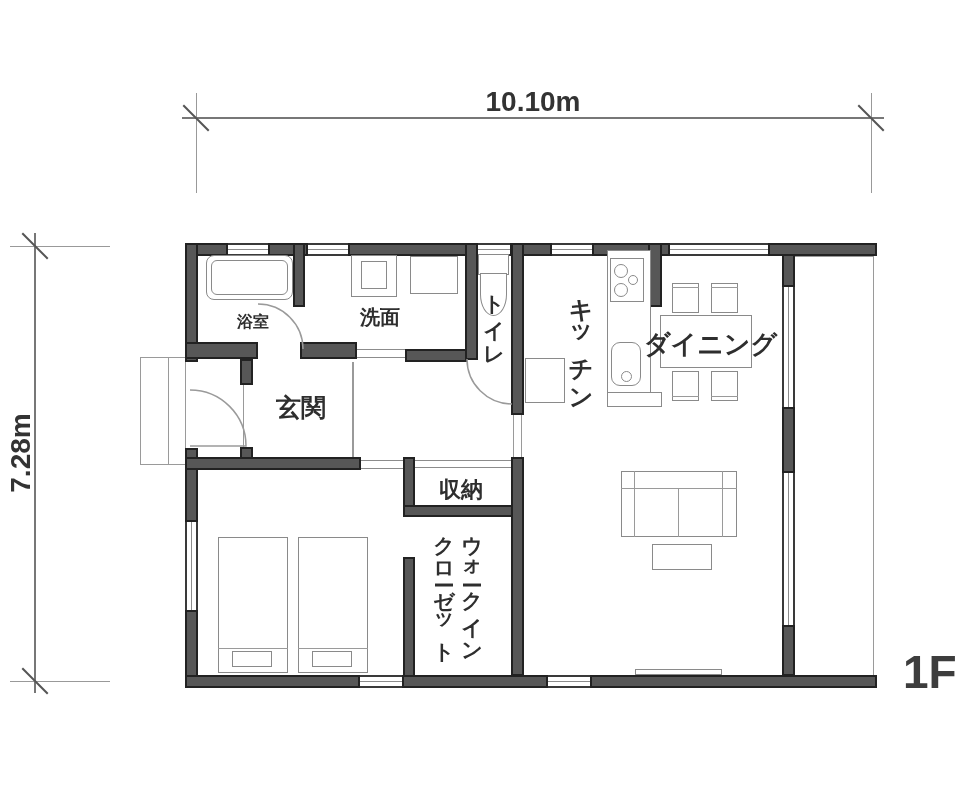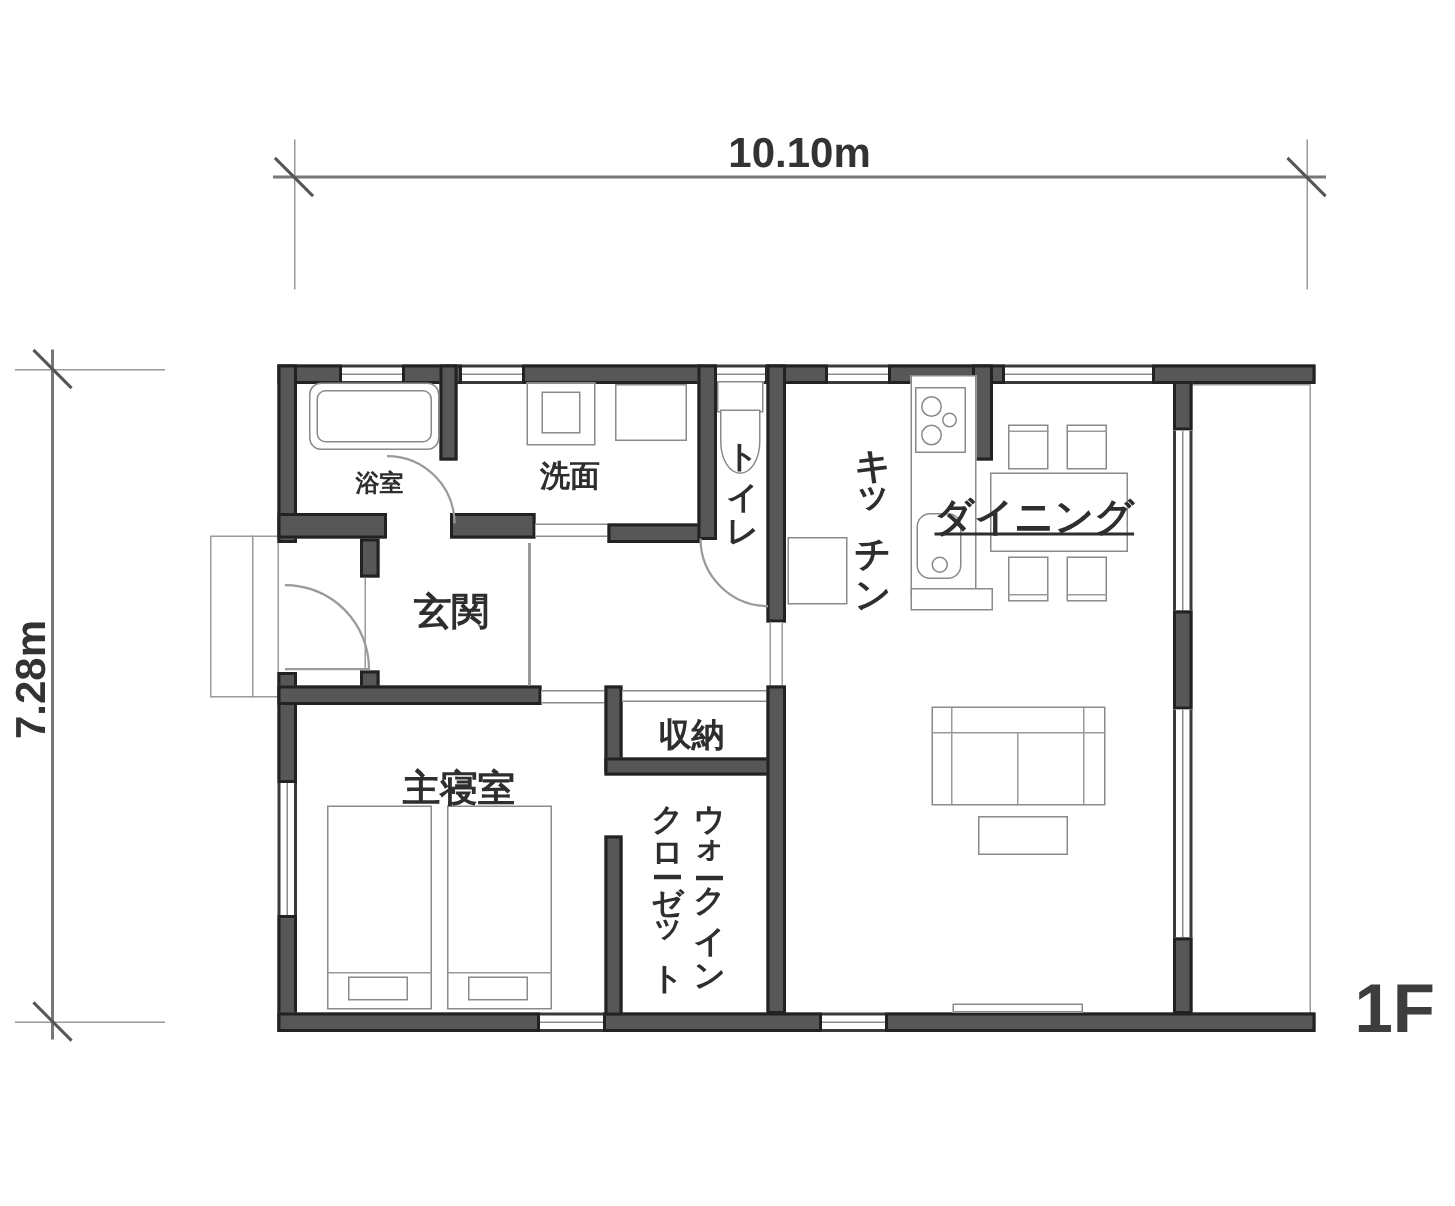--- a/index.html
+++ b/index.html
@@ -164,24 +164,23 @@
   <div class="tline-v" style="left:634px;top:471px;height:66px;"></div>
   <div class="tline-v" style="left:722px;top:471px;height:66px;"></div>
   <div class="tline-v" style="left:678px;top:488px;height:49px;"></div>
   <div class="furn" style="left:652px;top:544px;width:60px;height:26px;"></div>
   <div class="furn" style="left:635px;top:669px;width:87px;height:6px;border-width:1px;"></div>
 
   <div class="label" style="left:213px;top:312px;width:80px;font-size:16px;">浴室</div>
   <div class="label" style="left:340px;top:304px;width:80px;font-size:20px;">洗面</div>
   <div class="vlabel" style="left:480px;top:280px;height:80px;font-size:21px;">トイレ</div>
   <div class="vlabel" style="left:565px;top:283px;height:112px;font-size:24px;">キッチン</div>
-  <div class="label" style="left:623px;top:327px;width:120px;font-size:26px;text-decoration:underline;">ダイニング</div>
+  <div class="label" style="left:644px;top:327px;width:120px;font-size:26px;">ダイニング</div>
   <div class="label" style="left:261px;top:391px;width:80px;font-size:25px;">玄関</div>
   <div class="label" style="left:421px;top:475px;width:80px;font-size:22px;">収納</div>
-  <div class="label" style="left:256px;top:509px;width:100px;font-size:25px;">主寝室</div>
   <div class="vlabel" style="left:430px;top:522px;height:150px;font-size:21px;line-height:28px;">
     <span style="display:block;position:static;">ウォークイン</span>
     <span style="display:block;position:static;">クローゼット</span>
   </div>
 
   <div class="floor-tag" style="left:903px;top:645px;">1F</div>
 
 </div>
 
 </body></html>

